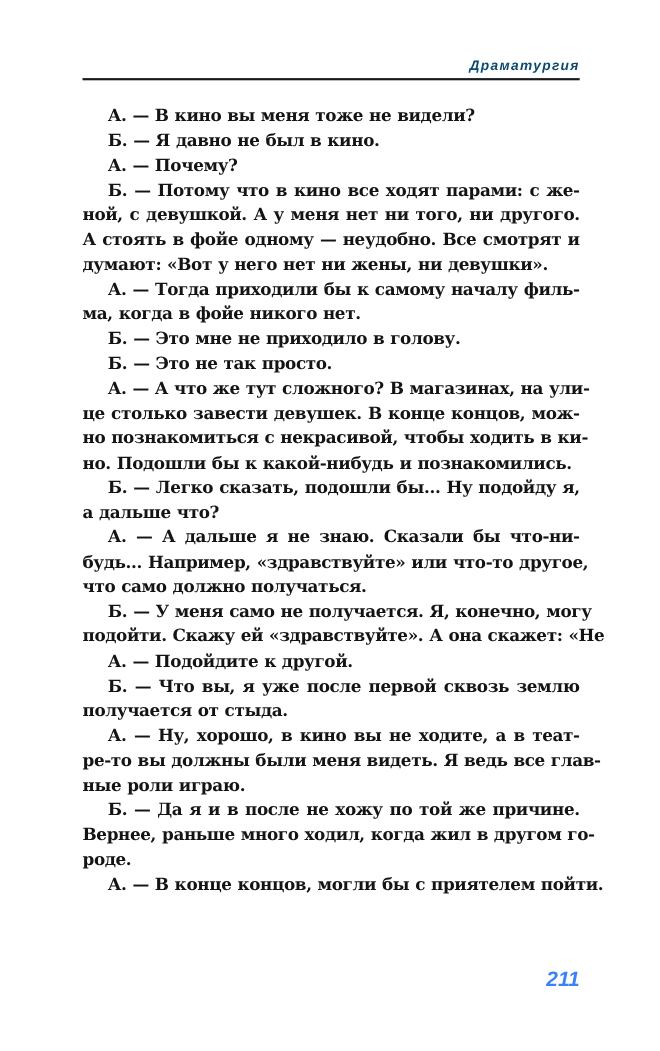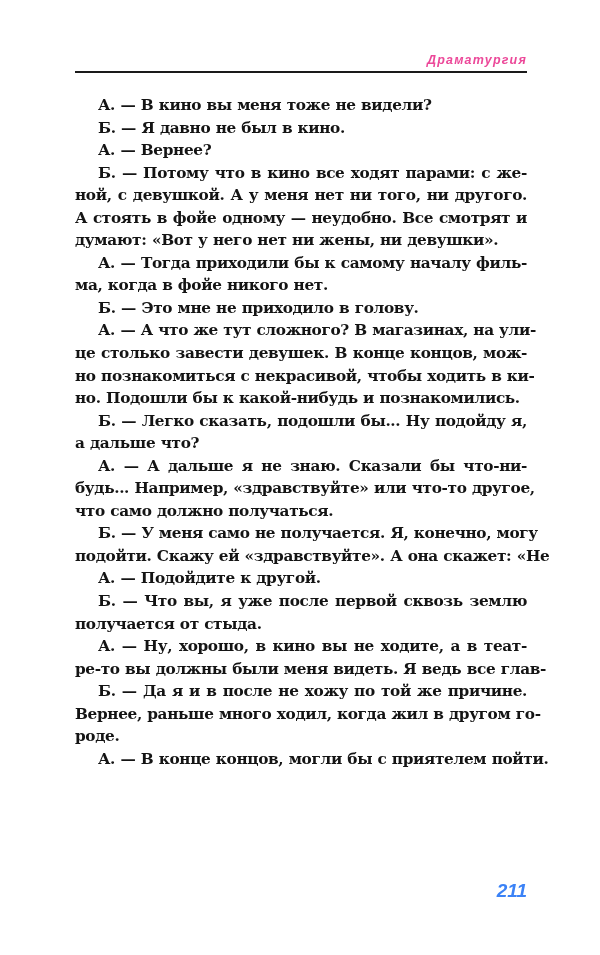--- a/index.html
+++ b/index.html
@@ -23,21 +23,21 @@
       border-bottom: 2px solid #1a1a1a;
       text-align: right;
     }
     .running-head-title {
       font-family: "Liberation Sans", sans-serif;
       font-weight: bold;
       font-style: italic;
       font-size: 12.5px;
       letter-spacing: 1.2px;
       line-height: 22px;
-      color: #ec4899;
+      color: #0c4a6e;
     }
     .text-block {
       position: absolute;
       left: 75px;
       top: 94px;
       width: 452px;
       font-family: "DejaVu Serif", serif;
       font-size: 15.3px;
       line-height: 22.55px;
       color: #141414;
@@ -73,43 +73,45 @@
 </head>
 <body>
 
 <div class="running-head">
   <span class="running-head-title">Драматургия</span>
 </div>
 
 <div class="text-block">
   <span class="line indent">А. — В кино вы меня тоже не видели?</span>
   <span class="line indent">Б. — Я давно не был в кино.</span>
-  <span class="line indent">А. — Вернее?</span>
+  <span class="line indent">А. — Почему?</span>
   <span class="line indent just">Б. — Потому что в кино все ходят парами: с же-</span>
   <span class="line just">ной, с девушкой. А у меня нет ни того, ни другого.</span>
   <span class="line just">А стоять в фойе одному — неудобно. Все смотрят и</span>
   <span class="line">думают: «Вот у него нет ни жены, ни девушки».</span>
   <span class="line indent just">А. — Тогда приходили бы к самому началу филь-</span>
   <span class="line">ма, когда в фойе никого нет.</span>
   <span class="line indent">Б. — Это мне не приходило в голову.</span>
+  <span class="line indent">Б. — Это не так просто.</span>
   <span class="line indent just">А. — А что же тут сложного? В магазинах, на ули-</span>
   <span class="line just">це столько завести девушек. В конце концов, мож-</span>
   <span class="line just">но познакомиться с некрасивой, чтобы ходить в ки-</span>
   <span class="line">но. Подошли бы к какой-нибудь и познакомились.</span>
   <span class="line indent just">Б. — Легко сказать, подошли бы... Ну подойду я,</span>
   <span class="line">а дальше что?</span>
   <span class="line indent just">А. — А дальше я не знаю. Сказали бы что-ни-</span>
   <span class="line just">будь... Например, «здравствуйте» или что-то другое,</span>
   <span class="line">что само должно получаться.</span>
   <span class="line indent just">Б. — У меня само не получается. Я, конечно, могу</span>
   <span class="line just">подойти. Скажу ей «здравствуйте». А она скажет: «Не</span>
   <span class="line indent">А. — Подойдите к другой.</span>
   <span class="line indent just">Б. — Что вы, я уже после первой сквозь землю</span>
   <span class="line">получается от стыда.</span>
   <span class="line indent just">А. — Ну, хорошо, в кино вы не ходите, а в теат-</span>
   <span class="line just">ре-то вы должны были меня видеть. Я ведь все глав-</span>
+  <span class="line">ные роли играю.</span>
   <span class="line indent just">Б. — Да я и в после не хожу по той же причине.</span>
   <span class="line just">Вернее, раньше много ходил, когда жил в другом го-</span>
   <span class="line">роде.</span>
   <span class="line indent just">А. — В конце концов, могли бы с приятелем пойти.</span>
 </div>
 
 <div class="page-number">211</div>
 
 </body></html>

